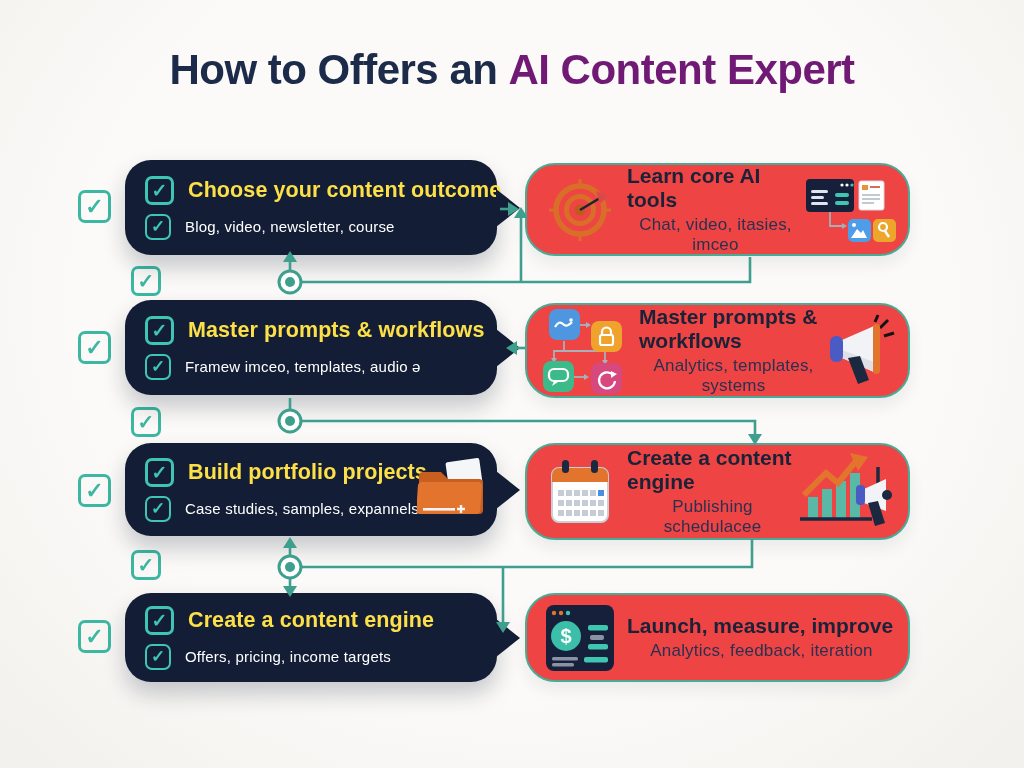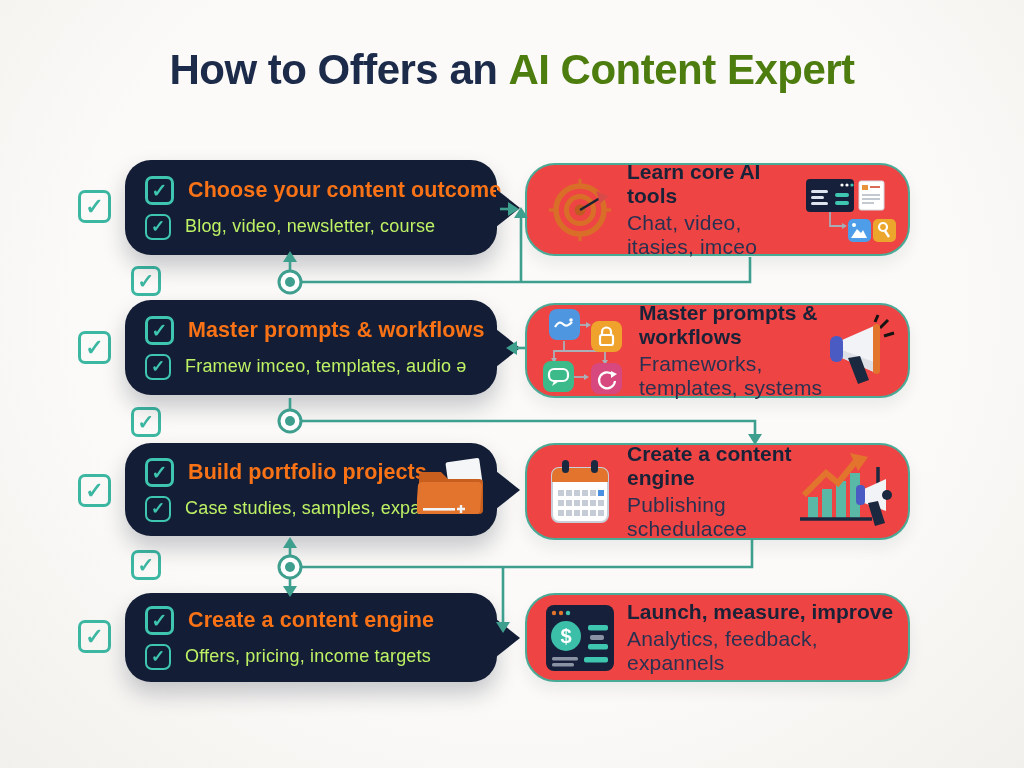--- a/index.html
+++ b/index.html
@@ -7,21 +7,21 @@
     width:1024px;height:768px;position:relative;overflow:hidden;
     font-family:"Liberation Sans",sans-serif;
     background:radial-gradient(ellipse at 50% 40%, #fbfaf8 60%, #f2f0ec 100%);
   }
   .canvas{position:absolute;inset:0;}
   
   .title{
     position:absolute;top:46px;left:0;width:1024px;text-align:center;
     font-size:42px;font-weight:bold;letter-spacing:-0.5px;color:#1c2b4a;white-space:nowrap;
   }
-  .title .hl{color:#4d7c0f;margin-left:11px;}
+  .title .hl{color:#701a75;margin-left:11px;}
   
   svg.connectors{position:absolute;left:0;top:0;z-index:5;pointer-events:none;}
   
   .cb{position:absolute;box-sizing:border-box;border:3px solid #3cb7a2;border-radius:7px;
       display:flex;align-items:center;justify-content:center;color:#3cb7a2;background:transparent;}
   .cb::after{content:"\2713";font-weight:bold;}
   .cb.lg{width:33px;height:33px;font-size:22px;}
   .cb.md{width:30px;height:30px;font-size:20px;}
   .cb.in{position:relative;flex:0 0 auto;border-color:#3ec6b0;color:#3ec6b0;}
   .cb.t{width:29px;height:29px;font-size:19px;}
@@ -31,34 +31,34 @@
     position:absolute;left:125px;width:372px;background:#131e36;border-radius:26px;z-index:2;
     box-shadow:0 12px 22px rgba(15,25,45,.22);
     display:flex;flex-direction:column;justify-content:center;gap:9px;
     padding:14px 20px;box-sizing:border-box;
   }
   .dcard::after{
     content:"";position:absolute;right:-23px;top:50%;transform:translateY(-50%);
     border-left:24px solid #131e36;border-top:19px solid transparent;border-bottom:19px solid transparent;
   }
   .drow{display:flex;align-items:center;gap:14px;}
-  .dtitle{color:#f97316;font-size:21.5px;font-weight:bold;letter-spacing:0.1px;white-space:nowrap;}
-  .dsub{color:#bef264;font-size:18px;letter-spacing:0.2px;white-space:nowrap;}
+  .dtitle{color:#fde047;font-size:21.5px;font-weight:bold;letter-spacing:0.1px;white-space:nowrap;}
+  .dsub{color:#ffffff;font-size:15px;letter-spacing:0.2px;white-space:nowrap;}
   .dcard .side-icon{position:absolute;right:8px;top:50%;transform:translateY(-50%);}
   
   .wcard{
     position:absolute;left:525px;width:385px;background:#ef4444;
     border:2px solid #49aa96;border-radius:30px;z-index:2;box-sizing:border-box;
     box-shadow:0 8px 16px rgba(20,30,50,.07);
     display:flex;align-items:center;padding:8px 12px 8px 14px;
   }
   .wicon{flex:0 0 78px;display:flex;align-items:center;justify-content:center;}
   .wtext{flex:1 1 auto;margin-left:8px;min-width:0;}
   .wtitle{font-size:21px;font-weight:bold;color:#1a2238;line-height:1.12;}
-  .wsub{font-size:21px;color:#2a3150;margin-top:4px;letter-spacing:0.2px;}
+  .wsub{font-size:17px;color:#2a3150;margin-top:4px;letter-spacing:0.2px;text-align:center;}
   .wicon-r{flex:0 0 auto;display:flex;align-items:center;justify-content:center;}
 </style>
 </head>
 <body>
 
 <div class="canvas">
 
   <div class="title">
     <span>How to Offers an</span><span class="hl">AI Content Expert</span>
   </div>
@@ -192,21 +192,21 @@
         <rect x="2" y="56" width="31" height="31" rx="8" fill="#3cba8a"></rect>
         <rect x="8" y="64" width="19" height="12" rx="5" fill="none" stroke="#ffffff" stroke-width="2.2"></rect>
         <path d="M13,76 l-2,5 l6,-4" fill="#ffffff"></path>
         <rect x="50" y="58" width="31" height="31" rx="8" fill="#d6487e"></rect>
         <path d="M72,70 a8,8 0 1 0 2,6" fill="none" stroke="#ffffff" stroke-width="2.2"></path>
         <polygon points="70,66 76,69 70,73" fill="#ffffff"></polygon>
       </svg>
     </div>
     <div class="wtext" style="max-width:248px">
       <div class="wtitle" style="max-width:235px">Master prompts &amp; workflows</div>
-      <div class="wsub">Frameworks, templates, systems</div>
+      <div class="wsub">Analytics, templates, systems</div>
     </div>
     <div class="wicon-r">
       <svg width="68" height="74" viewBox="0 0 68 74">
         <line x1="52" y1="14" x2="60" y2="6" stroke="#141414" stroke-width="3"></line>
         <line x1="56" y1="22" x2="66" y2="19" stroke="#141414" stroke-width="3"></line>
         <line x1="47" y1="8" x2="50" y2="1" stroke="#141414" stroke-width="3"></line>
         <polygon points="14,26 46,12 46,58 14,44" fill="#f2f3f6"></polygon>
         <polygon points="14,36 46,48 46,58 14,44" fill="#dde1e7"></polygon>
         <rect x="2" y="22" width="13" height="26" rx="6" fill="#4a5bc4"></rect>
         <polygon points="20,44 32,42 41,66 30,70" fill="#1b2940"></polygon>
@@ -278,21 +278,21 @@
         <rect x="44" y="22" width="20" height="5.5" rx="2" fill="#3ec6b0"></rect>
         <rect x="46" y="32" width="14" height="5" rx="2" fill="#8a93a3"></rect>
         <rect x="44" y="41" width="20" height="5.5" rx="2" fill="#3ec6b0"></rect>
         <rect x="8" y="54" width="26" height="3.5" rx="1.5" fill="#8a93a3"></rect>
         <rect x="8" y="60" width="22" height="3.5" rx="1.5" fill="#8a93a3"></rect>
         <rect x="40" y="54" width="24" height="5.5" rx="2" fill="#3ec6b0"></rect>
       </svg>
     </div>
     <div class="wtext">
       <div class="wtitle">Launch, measure, improve</div>
-      <div class="wsub">Analytics, feedback, expannels</div>
+      <div class="wsub">Analytics, feedback, iteration</div>
     </div>
   </div>
 
   <svg class="connectors" width="1024" height="768" viewBox="0 0 1024 768">
     <g stroke="#3f9f8f" stroke-width="2.6" fill="none">
       <path d="M750,257 V282 H290"></path>
       <path d="M290,282 V260"></path>
       <path d="M521,282 V216"></path>
       <path d="M500,209 H509"></path>
       <path d="M525,348 H514"></path>

